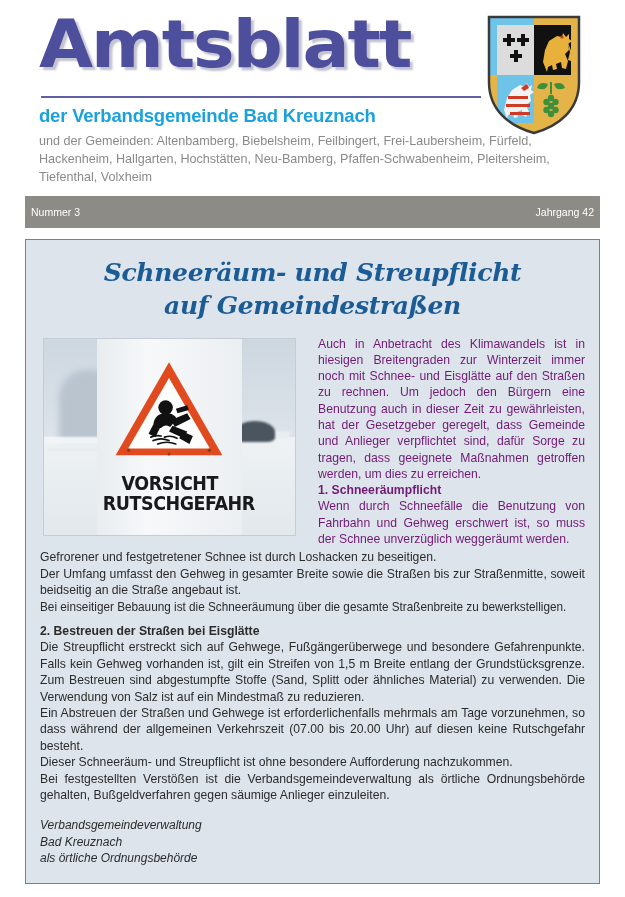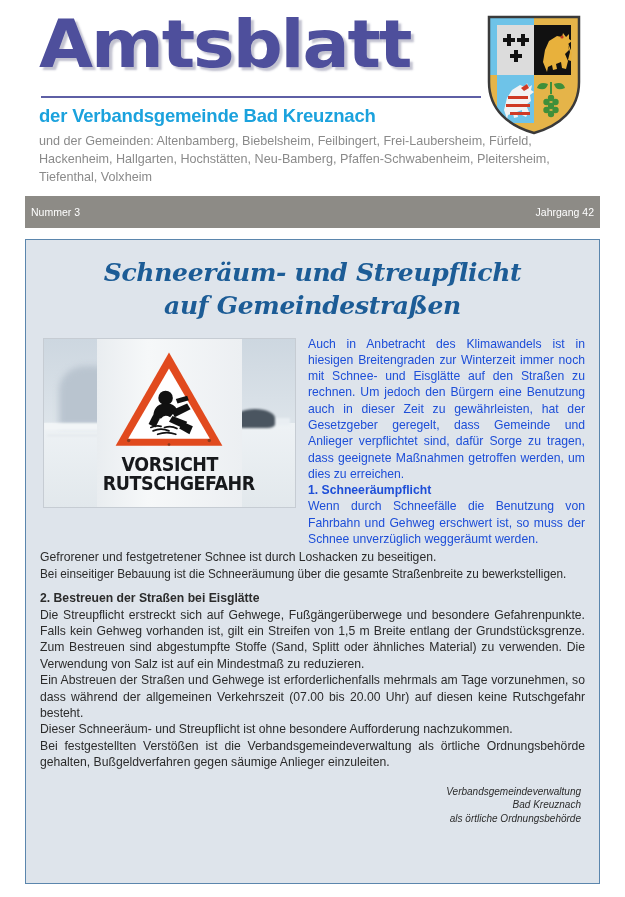--- a/index.html
+++ b/index.html
@@ -98,22 +98,22 @@
     text-align:center;
     line-height:1.32;
     letter-spacing:-0.3px;
     margin-bottom:14px;
   }
 
   
   .photo {
     float:left;
     width:253px;
-    height:170px;
-    margin:2px 12px 4px 3px;
+    height:198px;
+    margin:2px 22px 4px 3px;
     border:1px solid #c6ccd3;
     position:relative;
     overflow:hidden;
     background:#f97316;
   }
 
   
   .ph-sky {
     position:absolute; left:0; top:0; right:0; height:52%;
     background:linear-gradient(#cdd7e0, #dde4ea);
@@ -172,21 +172,21 @@
     font-size:19px;
     line-height:1.05;
     color:#17191c;
     letter-spacing:-0.5px;
     transform:scaleX(0.92);
   }
 
   
   .col-text {
     font-size:12.2px;
-    color:#1d4ed8;
+    color:#701a75;
     line-height:1.335;
     text-align:justify;
     overflow:hidden;
   }
   .col-text p { margin-bottom:0; }
   .col-text .sub {
     font-weight:bold;
   }
 
   .full-text {
@@ -196,23 +196,22 @@
     line-height:1.345;
     text-align:justify;
     padding-top:2px;
   }
   .full-text p { margin:0; }
   .full-text .sub { font-weight:bold; margin-top:8px; }
   .full-text .tight { transform:scaleX(0.965); transform-origin:left center; white-space:nowrap; }
 
   .signature {
     margin-top:14px;
-    text-align:right;
     font-style:italic;
-    font-size:10px;
+    font-size:12px;
     color:#2b2b2b;
     line-height:1.35;
     padding-right:4px;
   }
 </style>
 </head>
 <body>
 
 <div id="masthead">
 
@@ -334,20 +333,21 @@
   </div>
 
   <div class="col-text">
     <p>Auch in Anbetracht des Klimawandels ist in hiesigen Breitengraden zur Winterzeit immer noch mit Schnee- und Eisglätte auf den Straßen zu rechnen. Um jedoch den Bürgern eine Benutzung auch in dieser Zeit zu gewährleisten, hat der Gesetzgeber geregelt, dass Gemeinde und Anlieger verpflichtet sind, dafür Sorge zu tragen, dass geeignete Maßnahmen getroffen werden, um dies zu erreichen.</p>
     <p class="sub">1. Schneeräumpflicht</p>
     <p>Wenn durch Schneefälle die Benutzung von Fahrbahn und Gehweg erschwert ist, so muss der Schnee unverzüglich weggeräumt werden.</p>
   </div>
 
   <div class="full-text">
     <p>Gefrorener und festgetretener Schnee ist durch Loshacken zu beseitigen.</p>
+    <p>Der Umfang umfasst den Gehweg in gesamter Breite sowie die Straßen bis zur Straßenmitte, soweit beidseitig an die Straße angebaut ist.</p>
     <p class="tight">Bei einseitiger Bebauung ist die Schneeräumung über die gesamte Straßenbreite zu bewerkstelligen.</p>
 
     <p class="sub">2. Bestreuen der Straßen bei Eisglätte</p>
     <p>Die Streupflicht erstreckt sich auf Gehwege, Fußgängerüberwege und besondere Gefahrenpunkte. Falls kein Gehweg vorhanden ist, gilt ein Streifen von 1,5 m Breite entlang der Grundstücksgrenze. Zum Bestreuen sind abgestumpfte Stoffe (Sand, Splitt oder ähnliches Material) zu verwenden. Die Verwendung von Salz ist auf ein Mindestmaß zu reduzieren.</p>
     <p>Ein Abstreuen der Straßen und Gehwege ist erforderlichenfalls mehrmals am Tage vorzunehmen, so dass während der allgemeinen Verkehrszeit (07.00 bis 20.00 Uhr) auf diesen keine Rutschgefahr besteht.</p>
     <p>Dieser Schneeräum- und Streupflicht ist ohne besondere Aufforderung nachzukommen.</p>
     <p>Bei festgestellten Verstößen ist die Verbandsgemeindeverwaltung als örtliche Ordnungsbehörde gehalten, Bußgeldverfahren gegen säumige Anlieger einzuleiten.</p>
   </div>
 
   <div class="signature">

